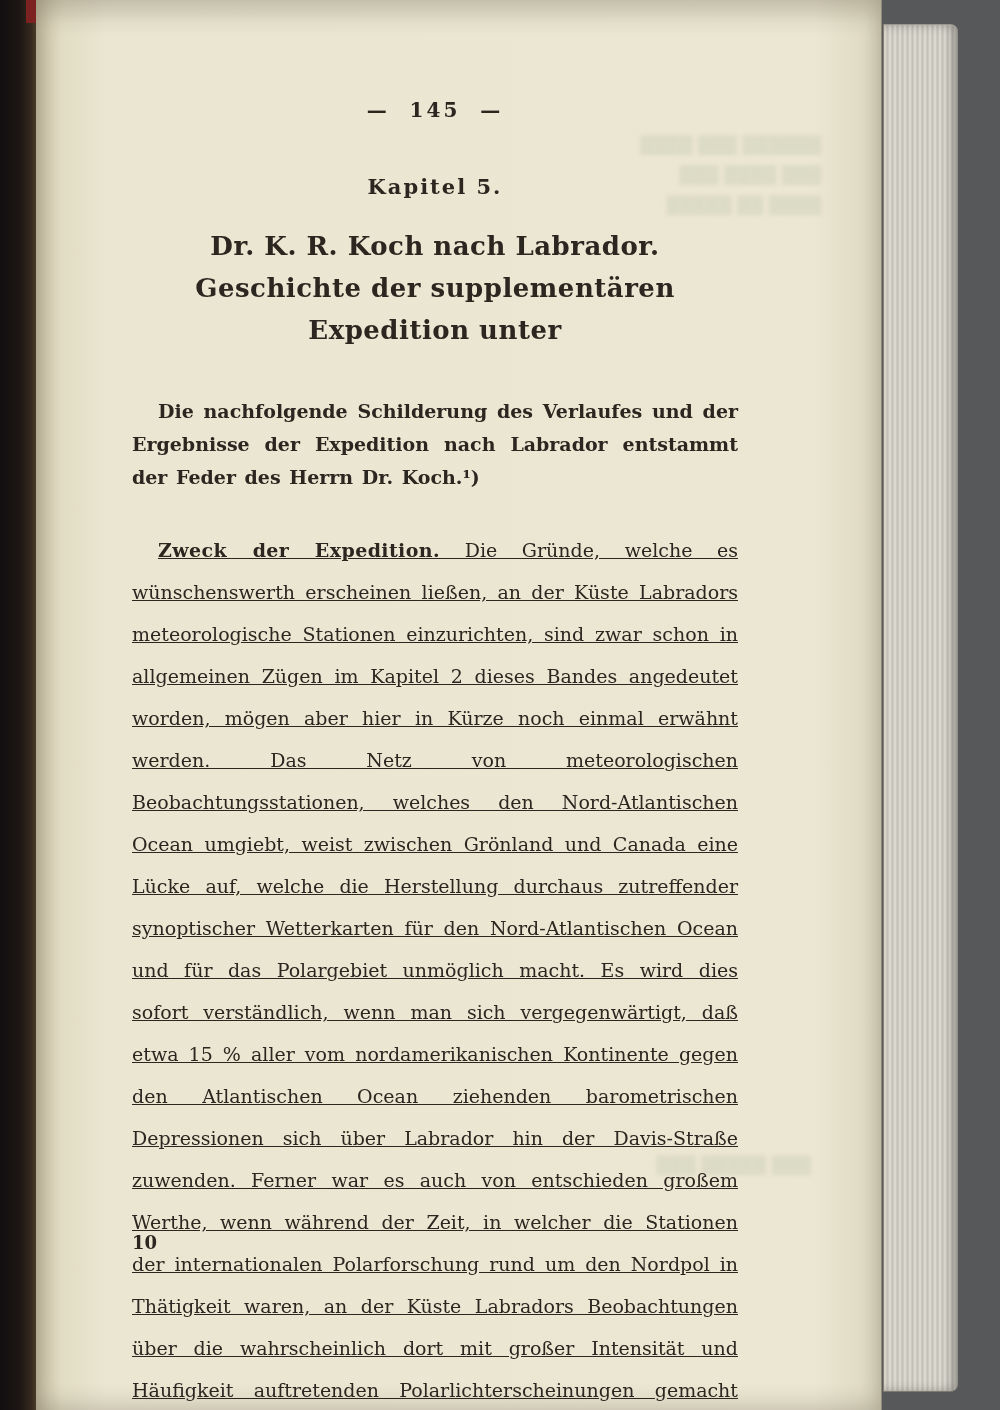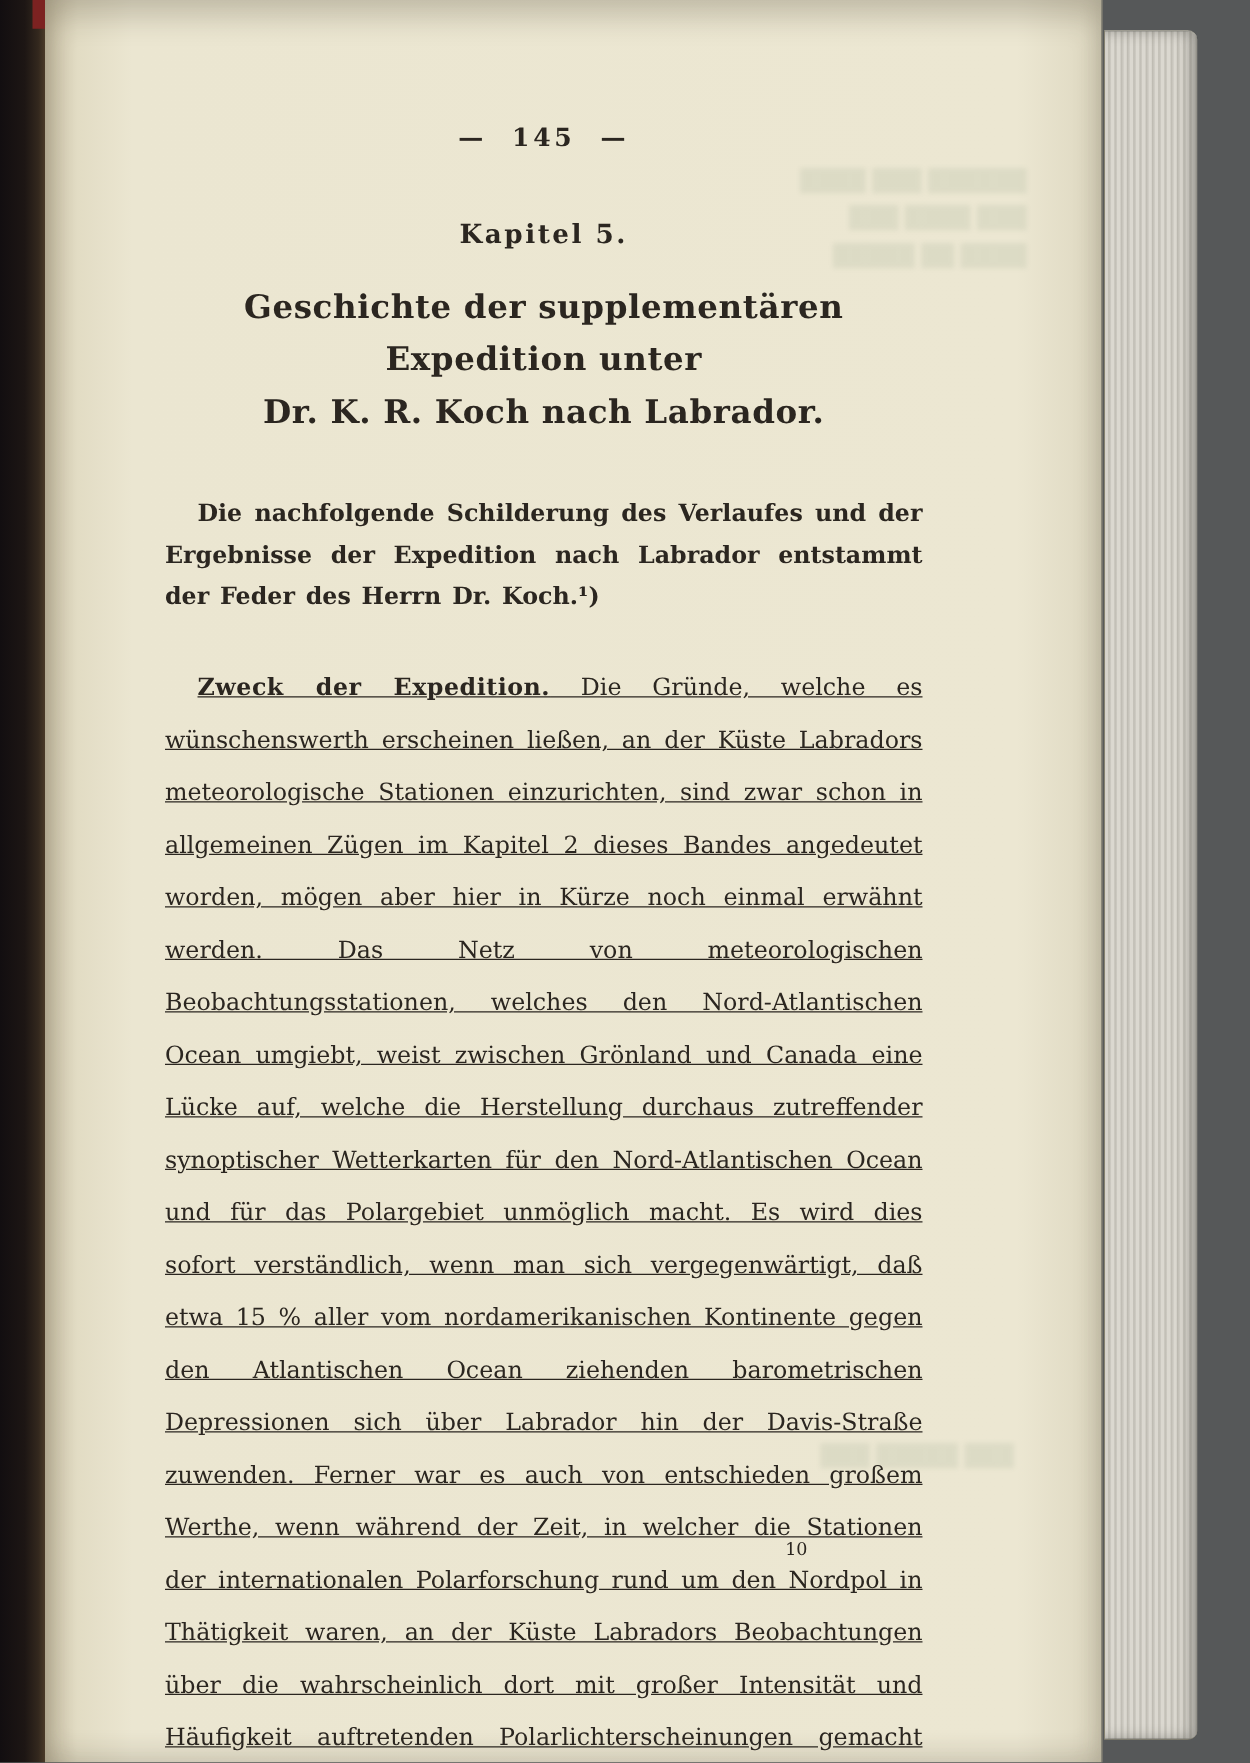--- a/index.html
+++ b/index.html
@@ -72,22 +72,22 @@
   }
   .body-paragraph {
     margin-top:35px;
     font-size:19px; line-height:42px; text-align:justify; text-indent:26px;
     word-spacing:2px;
     text-decoration:underline;
   }
   .body-paragraph strong { letter-spacing:.4px; }
   .signature-mark {
     position:absolute; left:96px; top:1232px; width:606px;
-    text-align:right; padding-right:92px;
-    font-size:14px; font-weight:normal; color:#2b2620;
+    text-align:left; padding-right:92px;
+    font-size:18px; font-weight:bold; color:#2b2620;
   }
 </style>
 </head>
 <body>
 
 <div class="scan-root">
 
   <div class="spine"></div>
   <div class="cover-red-a"></div>
   <div class="cover-dark-a"></div>
@@ -102,22 +102,22 @@
       ███ █████ ███
     </div>
 
     <div class="content">
 
       <div class="page-number">—  145  —</div>
 
       <div class="chapter-heading">Kapitel 5.</div>
 
       <div class="chapter-title">
+        <div>Dr. K. R. Koch nach Labrador.</div>
         <div>Geschichte der supplementären Expedition unter</div>
-        <div>Dr. K. R. Koch nach Labrador.</div>
       </div>
 
       <p class="intro-paragraph">Die nachfolgende Schilderung des Verlaufes und der Ergebnisse der Expedition nach Labrador entstammt der Feder des Herrn Dr. Koch.¹)</p>
 
       <p class="body-paragraph"><strong>Zweck der Expedition.</strong><span> Die Gründe, welche es wünschenswerth erscheinen ließen, an der Küste Labradors meteorologische Stationen einzurichten, sind zwar schon in allgemeinen Zügen im Kapitel 2 dieses Bandes angedeutet worden, mögen aber hier in Kürze noch einmal erwähnt werden. Das Netz von meteorologischen Beobachtungsstationen, welches den Nord-Atlantischen Ocean umgiebt, weist zwischen Grönland und Canada eine Lücke auf, welche die Herstellung durchaus zutreffender synoptischer Wetterkarten für den Nord-Atlantischen Ocean und für das Polargebiet unmöglich macht. Es wird dies sofort verständlich, wenn man sich vergegenwärtigt, daß etwa 15 % aller vom nordamerikanischen Kontinente gegen den Atlantischen Ocean ziehenden barometrischen Depressionen sich über Labrador hin der Davis-Straße zuwenden. Ferner war es auch von entschieden großem Werthe, wenn während der Zeit, in welcher die Stationen der internationalen Polarforschung rund um den Nordpol in Thätigkeit waren, an der Küste Labradors Beobachtungen über die wahrscheinlich dort mit großer Intensität und Häufigkeit auftretenden Polarlichterscheinungen gemacht wurden, da nach den von H. Fritz²) gezogenen Isochasmen, die Zone der größten Häufigkeit der Polarlichter Labrador durchschneidet. Es war mithin für die meteorologischen und erdmagnetischen Forschungen der inter-</span></p>
 
     </div>
 
     <div class="signature-mark">10</div>
 

